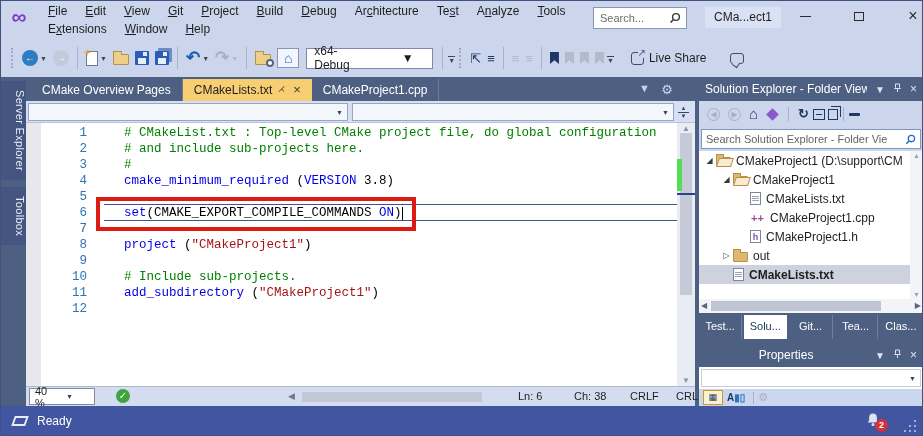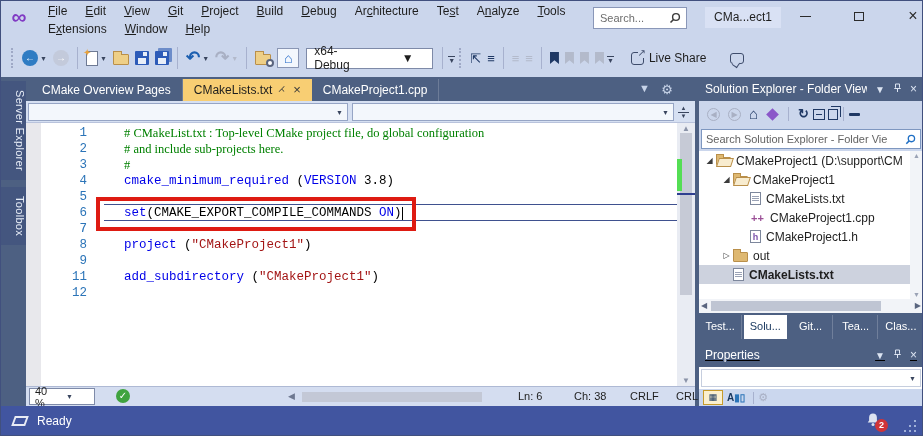--- a/index.html
+++ b/index.html
@@ -78,21 +78,21 @@
   .splitbtn { position:absolute; right:3px; top:2px; width:17px; height:18px; display:flex; flex-direction:column; align-items:center; justify-content:center; font-size:6px; color:#39455E; line-height:5px; }
   .splitbtn i { display:block; width:11px; height:1px; background:#39455E; margin:1px 0; }
 
   
   .viewport { position:absolute; left:25px; top:46px; width:669px; height:263px; background:#FFFFFF; overflow:hidden; }
   .bpmargin { position:absolute; left:0; top:0; width:15px; height:100%; background:#E8E8EC; }
   .code-rows { position:absolute; left:0; top:2px; width:100%; }
   .code-row { display:flex; height:16px; font-family:"Liberation Mono","DejaVu Sans Mono",monospace; font-size:12.5px; line-height:16px; white-space:pre; }
   .ln { width:46px; margin-left:15px; text-align:right; color:#2B74B8; }
   .codeline { margin-left:37px; }
-  .tk-com { color:#008000;font-family:Liberation Serif, serif; } .tk-cmd { color:#0000E8; } .tk-kw { color:#0000E8; } .tk-str { color:#A31515; } .tk-pln { color:#000000; }
+  .tk-com { color:#008000; } .tk-cmd { color:#0000E8; } .tk-kw { color:#0000E8; } .tk-str { color:#A31515; } .tk-pln { color:#000000; }
   .curline { position:absolute; left:78px; top:81px; width:573px; height:17px; border-top:1px solid #3F518F; border-bottom:1px solid #3F518F; }
   .caret { position:absolute; left:376px; top:84px; width:1px; height:13px; background:#000; }
   .red-annotation { position:absolute; left:70px; top:74px; width:320px; height:34px; border:4px solid #DE1B12; }
   .vscroll { position:absolute; right:0; top:0; width:18px; height:263px; background:#E9ECF3; }
   .vscroll .arr { position:absolute; left:0; width:18px; text-align:center; font-size:8px; color:#8A93A8; }
   .vthumb { position:absolute; left:3px; top:10px; width:12px; height:162px; background:#C6CAD6; }
   .chgmark { position:absolute; left:0; top:36px; width:5px; height:32px; background:#54DE54; }
   .caretmark { position:absolute; left:0; top:70px; width:18px; height:2px; background:#2F3F90; }
 
   
@@ -102,21 +102,21 @@
   .okcheck { position:absolute; left:90px; top:2px; width:14px; height:14px; border-radius:50%; background:#3FA33F; color:#fff; font-size:10px; text-align:center; line-height:14px; }
   .issues { position:absolute; left:110px; top:3px;margin-top:44px; }
   .hscroll { position:absolute; left:262px; top:4px; width:430px; height:12px; }
   .hscroll .arr { position:absolute; top:0; font-size:9px; color:#6E7890; }
   .hthumb { position:absolute; left:14px; top:1px; width:180px; height:10px; background:#C3C8D6; }
   .edst { position:absolute; top:3px; }
 
   
   .panel { position:absolute; left:698px; top:0; width:224px; height:329px; }
   .ptitle { height:24px; color:#FFFFFF; font-size:12px; display:flex; align-items:center; padding:0 6px; }
-  .ptitle .lbl { flex:1; white-space:nowrap; overflow:hidden; }
+  .ptitle .lbl { flex:1; white-space:nowrap; overflow:hidden;text-align:center; }
   .ptitle .ico { margin-left:8px; font-size:10px; color:#DCE4F2; }
   .se-toolbar { height:26px; display:flex; align-items:center; padding-left:4px; background:#CBD6EC; }
   .se-toolbar .ic { margin:0 4px; font-size:13px; color:#1F3864; line-height:14px; }
   .se-toolbar .circ2 { width:13px; height:13px; border-radius:50%; border:1px solid #A9B0C4; color:#A9B0C4; font-size:8px; text-align:center; line-height:11px; }
   .vsdiamond { width:9px; height:9px; background:#8B57C9; transform:rotate(45deg); margin:0 6px; }
   .refr { color:#1F6FC4; font-weight:bold; font-size:15px; }
   .boxminus { width:12px; height:11px; border:1px solid #1F3864; position:relative; }
   .boxminus:before { content:""; position:absolute; left:2px; top:4px; width:6px; height:1px; background:#1F3864; }
   .dupdoc { width:10px; height:11px; border:1px solid #1F3864; box-shadow:2px -2px 0 #CBD6EC, 3px -3px 0 #1F3864; margin-left:3px; }
   .dashic { width:11px; height:3px; background:#1F3864; border-radius:1px; }
@@ -140,21 +140,21 @@
   .tree-vscroll { position:absolute; right:0; top:0; width:13px; height:100%; background:#F2F4F8; }
   .tree-vscroll .arr { position:absolute; left:0; width:13px; text-align:center; font-size:7px; color:#9AA2B5; }
   .se-hscroll { position:absolute; left:0; top:222px; width:224px; height:14px; background:#F2F4F8; }
   .se-hscroll .arr { position:absolute; top:2px; font-size:8px; color:#5A657F; }
   .se-hthumb { position:absolute; left:12px; top:2px; width:170px; height:10px; background:#BFC5D3; }
   .se-tabs { position:absolute; left:0; top:236px; width:224px; height:26px; display:flex; gap:2px; padding-top:2px; }
   .se-tab { flex:1; text-align:center; font-size:11px; color:#FFFFFF; line-height:22px; border-right:1px solid rgba(255,255,255,.2); white-space:nowrap; overflow:hidden; }
   .se-tab.active { background:#FFFFFF; color:#17365D; }
 
   
-  .props { position:absolute; left:0; top:266px; width:224px; height:63px;text-decoration:underline; }
+  .props { position:absolute; left:0; top:266px; width:224px; height:63px; }
   .props-body { position:absolute; left:0; top:24px; width:224px; height:39px; background:#FFFFFF; }
   .propcombo { position:absolute; left:2px; top:2px; right:2px; height:18px; background:#fff; border:1px solid #C6CEDE; }
   .propcombo .ddarr { position:absolute; right:4px; top:5px; }
   .props-toolbar { position:absolute; left:0; top:22px; width:224px; height:17px; background:#CBD7EE; display:flex; align-items:center; padding-left:4px; }
   .cat-ic { width:20px; height:15px; border:1px solid #C79B2B; background:#FBF0CF; font-size:9px; color:#17365D; text-align:center; line-height:13px; margin-right:4px; }
   .az-ic { font-size:10px; font-weight:bold; color:#17365D; margin-right:4px; }
   .az-ic span { color:#2B74B8; }
   .psep { width:1px; height:12px; background:#A7B1CE; margin:0 4px; }
   .wrench { color:#A9B0C4; font-size:11px; }
 
@@ -340,20 +340,21 @@
       <div class="code-rows" id="code-lines">
           <div class="code-row"><span class="ln">1</span><span class="codeline"><span class="tk-com"># CMakeList.txt : Top-level CMake project file, do global configuration</span></span></div>
           <div class="code-row"><span class="ln">2</span><span class="codeline"><span class="tk-com"># and include sub-projects here.</span></span></div>
           <div class="code-row"><span class="ln">3</span><span class="codeline"><span class="tk-com">#</span></span></div>
           <div class="code-row"><span class="ln">4</span><span class="codeline"><span class="tk-cmd">cmake_minimum_required</span><span class="tk-pln"> (</span><span class="tk-kw">VERSION</span><span class="tk-pln"> 3.8)</span></span></div>
           <div class="code-row"><span class="ln">5</span><span class="codeline"></span></div>
           <div class="code-row"><span class="ln">6</span><span class="codeline"><span class="tk-cmd">set</span><span class="tk-pln">(</span><span class="tk-pln">CMAKE_EXPORT_COMPILE_COMMANDS </span><span class="tk-kw">ON</span><span class="tk-pln">)</span></span></div>
           <div class="code-row"><span class="ln">7</span><span class="codeline"></span></div>
           <div class="code-row"><span class="ln">8</span><span class="codeline"><span class="tk-cmd">project</span><span class="tk-pln"> (</span><span class="tk-str">"CMakeProject1"</span><span class="tk-pln">)</span></span></div>
           <div class="code-row"><span class="ln">9</span><span class="codeline"></span></div>
+          <div class="code-row"><span class="ln">10</span><span class="codeline"><span class="tk-com"># Include sub-projects.</span></span></div>
           <div class="code-row"><span class="ln">11</span><span class="codeline"><span class="tk-cmd">add_subdirectory</span><span class="tk-pln"> (</span><span class="tk-str">"CMakeProject1"</span><span class="tk-pln">)</span></span></div>
           <div class="code-row"><span class="ln">12</span><span class="codeline"></span></div>
         </div>
       <div class="caret"></div>
       <div class="red-annotation"></div>
       <div class="vscroll">
         <span class="arr" style="top:1px">▲</span>
         <div class="vthumb"></div>
         <div class="chgmark"></div>
         <div class="caretmark"></div>

